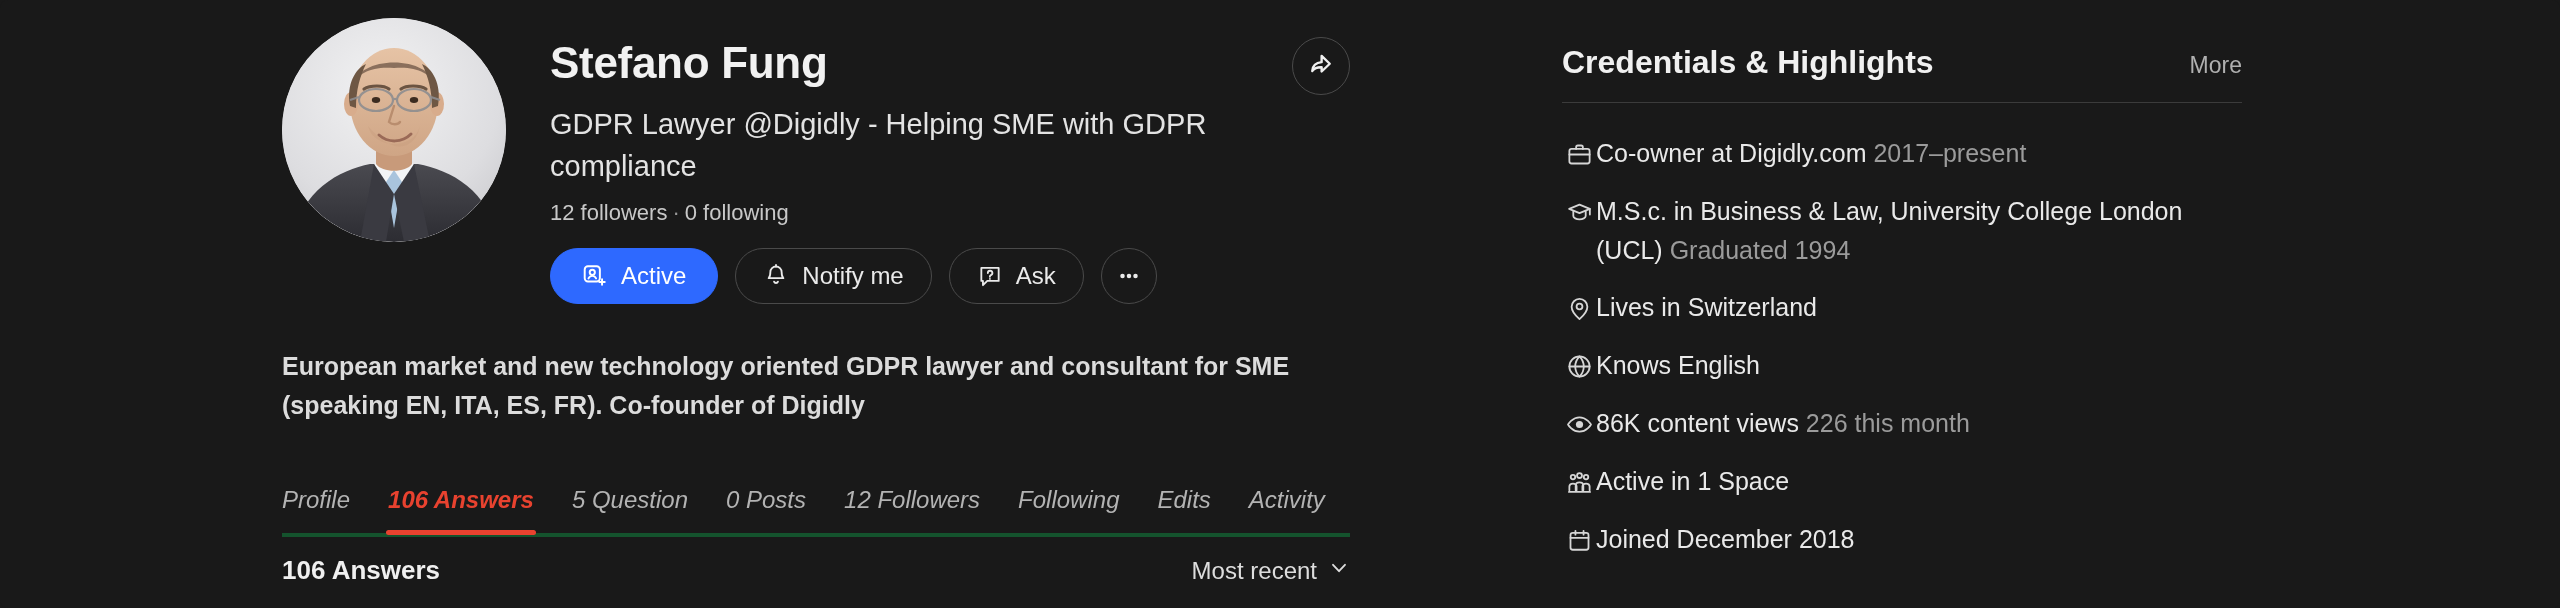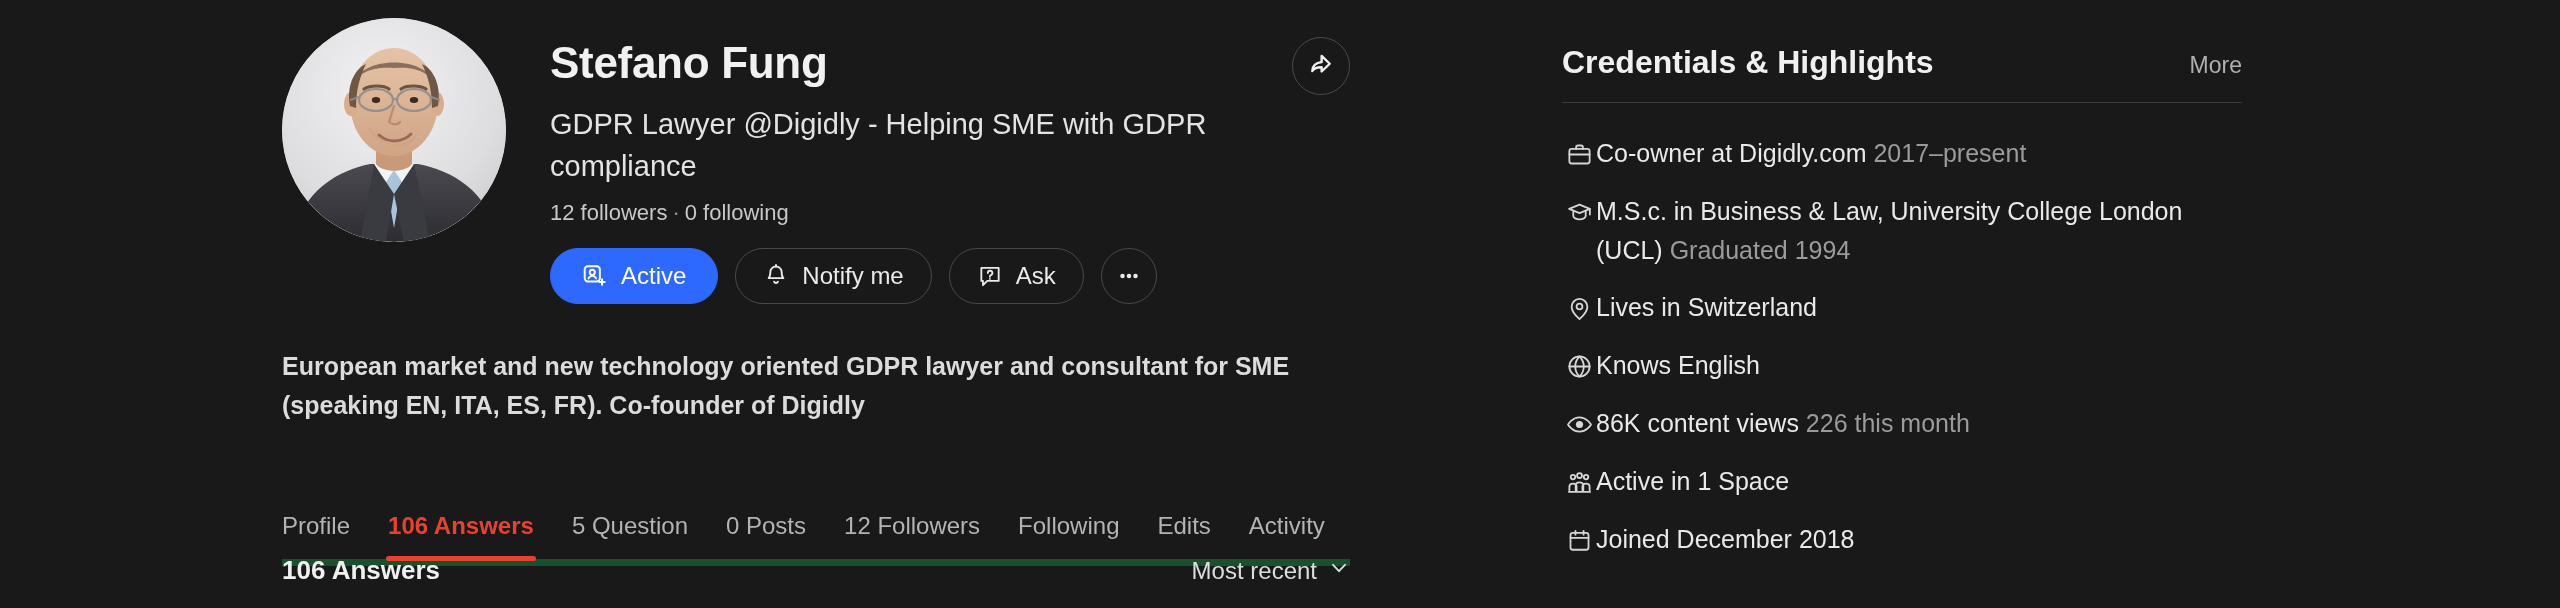--- a/index.html
+++ b/index.html
@@ -133,23 +133,24 @@
     align-items: center;
     justify-content: center;
     cursor: pointer;
     background: transparent;
   }
 
   
   .tabs-wrap {
     position: absolute;
     left: 282px;
-    top: 492px;
+    top: 466px;
     width: 1068px;
-    border-bottom: 7px solid #14532d;
+    border-bottom: 4px solid #14532d;
+    font-style: italic;
   }
   .tabs {
     display: flex;
     align-items: flex-end;
     gap: 38px;
     height: 67px;
   }
   .tab {
     position: relative;
     font-size: 24px;

